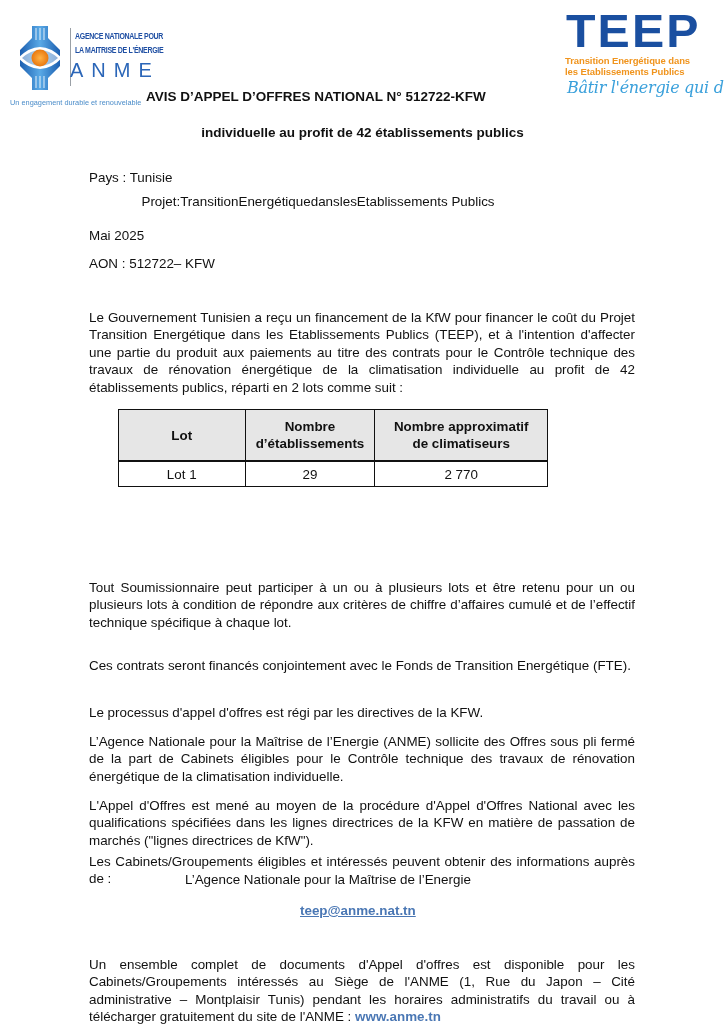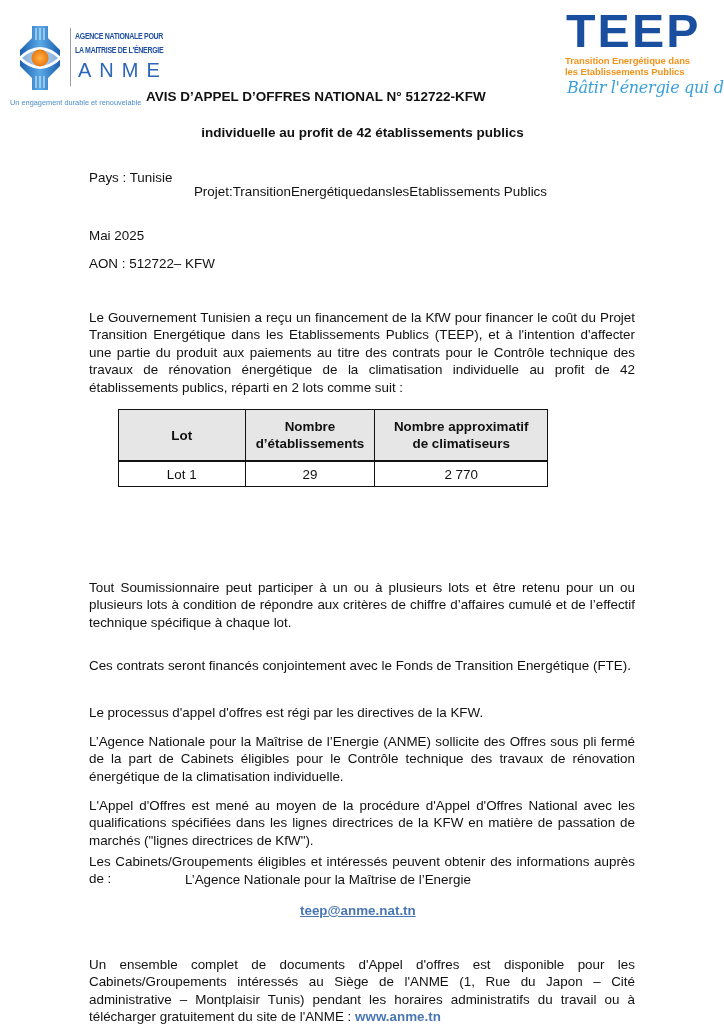--- a/index.html
+++ b/index.html
@@ -8,42 +8,42 @@
   .abs { position: absolute; }
 
   
   .anme-logo { left: 8px; top: 22px; width: 140px; height: 90px; }
   .anme-mark { left: 6px; top: 2px; width: 52px; height: 68px; }
   .anme-divider { left: 62px; top: 6px; width: 1px; height: 58px; background: #9aa0a6; }
   .anme-name1, .anme-name2 { left: 67px; font-size: 9px; font-weight: bold; color: #1f4fa3;
          letter-spacing: -0.4px; transform: scaleX(0.78); transform-origin: left top; white-space: nowrap; }
   .anme-name1 { top: 9px; }
   .anme-name2 { top: 23px; }
-  .anme-acronym { left: 70px; top: 37px; font-size: 20px; color: #2b66b8; letter-spacing: 8px; }
+  .anme-acronym { left: 62px; top: 37px; font-size: 20px; color: #2b66b8; letter-spacing: 8px; }
   .anme-tagline { left: 2px; top: 76px; font-size: 8px; color: #4a8cc9; white-space: nowrap;
          transform: scaleX(0.92); transform-origin: left top; }
 
   
   .teep-word { left: 566px; top: 8px; font-size: 46px; font-weight: bold; color: #1a4fa0;
          letter-spacing: 2px; line-height: 46px; transform: scaleX(1.05); transform-origin: left top; }
   .teep-sub1, .teep-sub2 { left: 565px; font-size: 9.5px; font-weight: bold; color: #f0941d;
          white-space: nowrap; letter-spacing: -0.1px; }
   .teep-sub1 { top: 55px; }
   .teep-sub2 { top: 66px; }
   .teep-slogan { left: 567px; top: 78px; font-size: 16px; font-style: italic; color: #3aa0db;
          font-family: "DejaVu Serif", serif; white-space: nowrap; letter-spacing: -0.3px; }
 
   
   .title-main { left: 146px; top: 89px; font-size: 13.5px; font-weight: bold; white-space: nowrap; }
   .subtitle { left: 90px; top: 124px; width: 545px; text-align: center; font-size: 13.5px;
          font-weight: bold; line-height: 18px; }
   .para { left: 89px; width: 546px; font-size: 13.4px; line-height: 17.4px; text-align: justify; margin-top: 24px; }
   .line { left: 89px; font-size: 13.4px; white-space: nowrap; }
-  .projet-line { left: 89px; top: 184px; width: 458px; font-size: 13.4px; display: flex;
-         justify-content: flex-end; white-space: nowrap; }
+  .projet-line { left: 89px; top: 194px; width: 458px; font-size: 13.4px; display: flex;
+         justify-content: center; white-space: nowrap; }
 
   
   table.lots { position: absolute; left: 118px; top: 409px; width: 430px;
          border-collapse: collapse; font-size: 13.4px; }
   table.lots th, table.lots td { border: 1.5px solid #111; text-align: center; padding: 0; }
   table.lots th { background: #e6e6e6; font-weight: bold; height: 50px; line-height: 17px; }
   table.lots td { height: 24px; margin-left: 12px; }
   table.lots tr.r2 td { height: 17px; }
   table.lots thead tr { border-bottom: 2.5px solid #111; }
   .contact-org { left: 185px; top: 872px; font-size: 13.4px; white-space: nowrap; }

